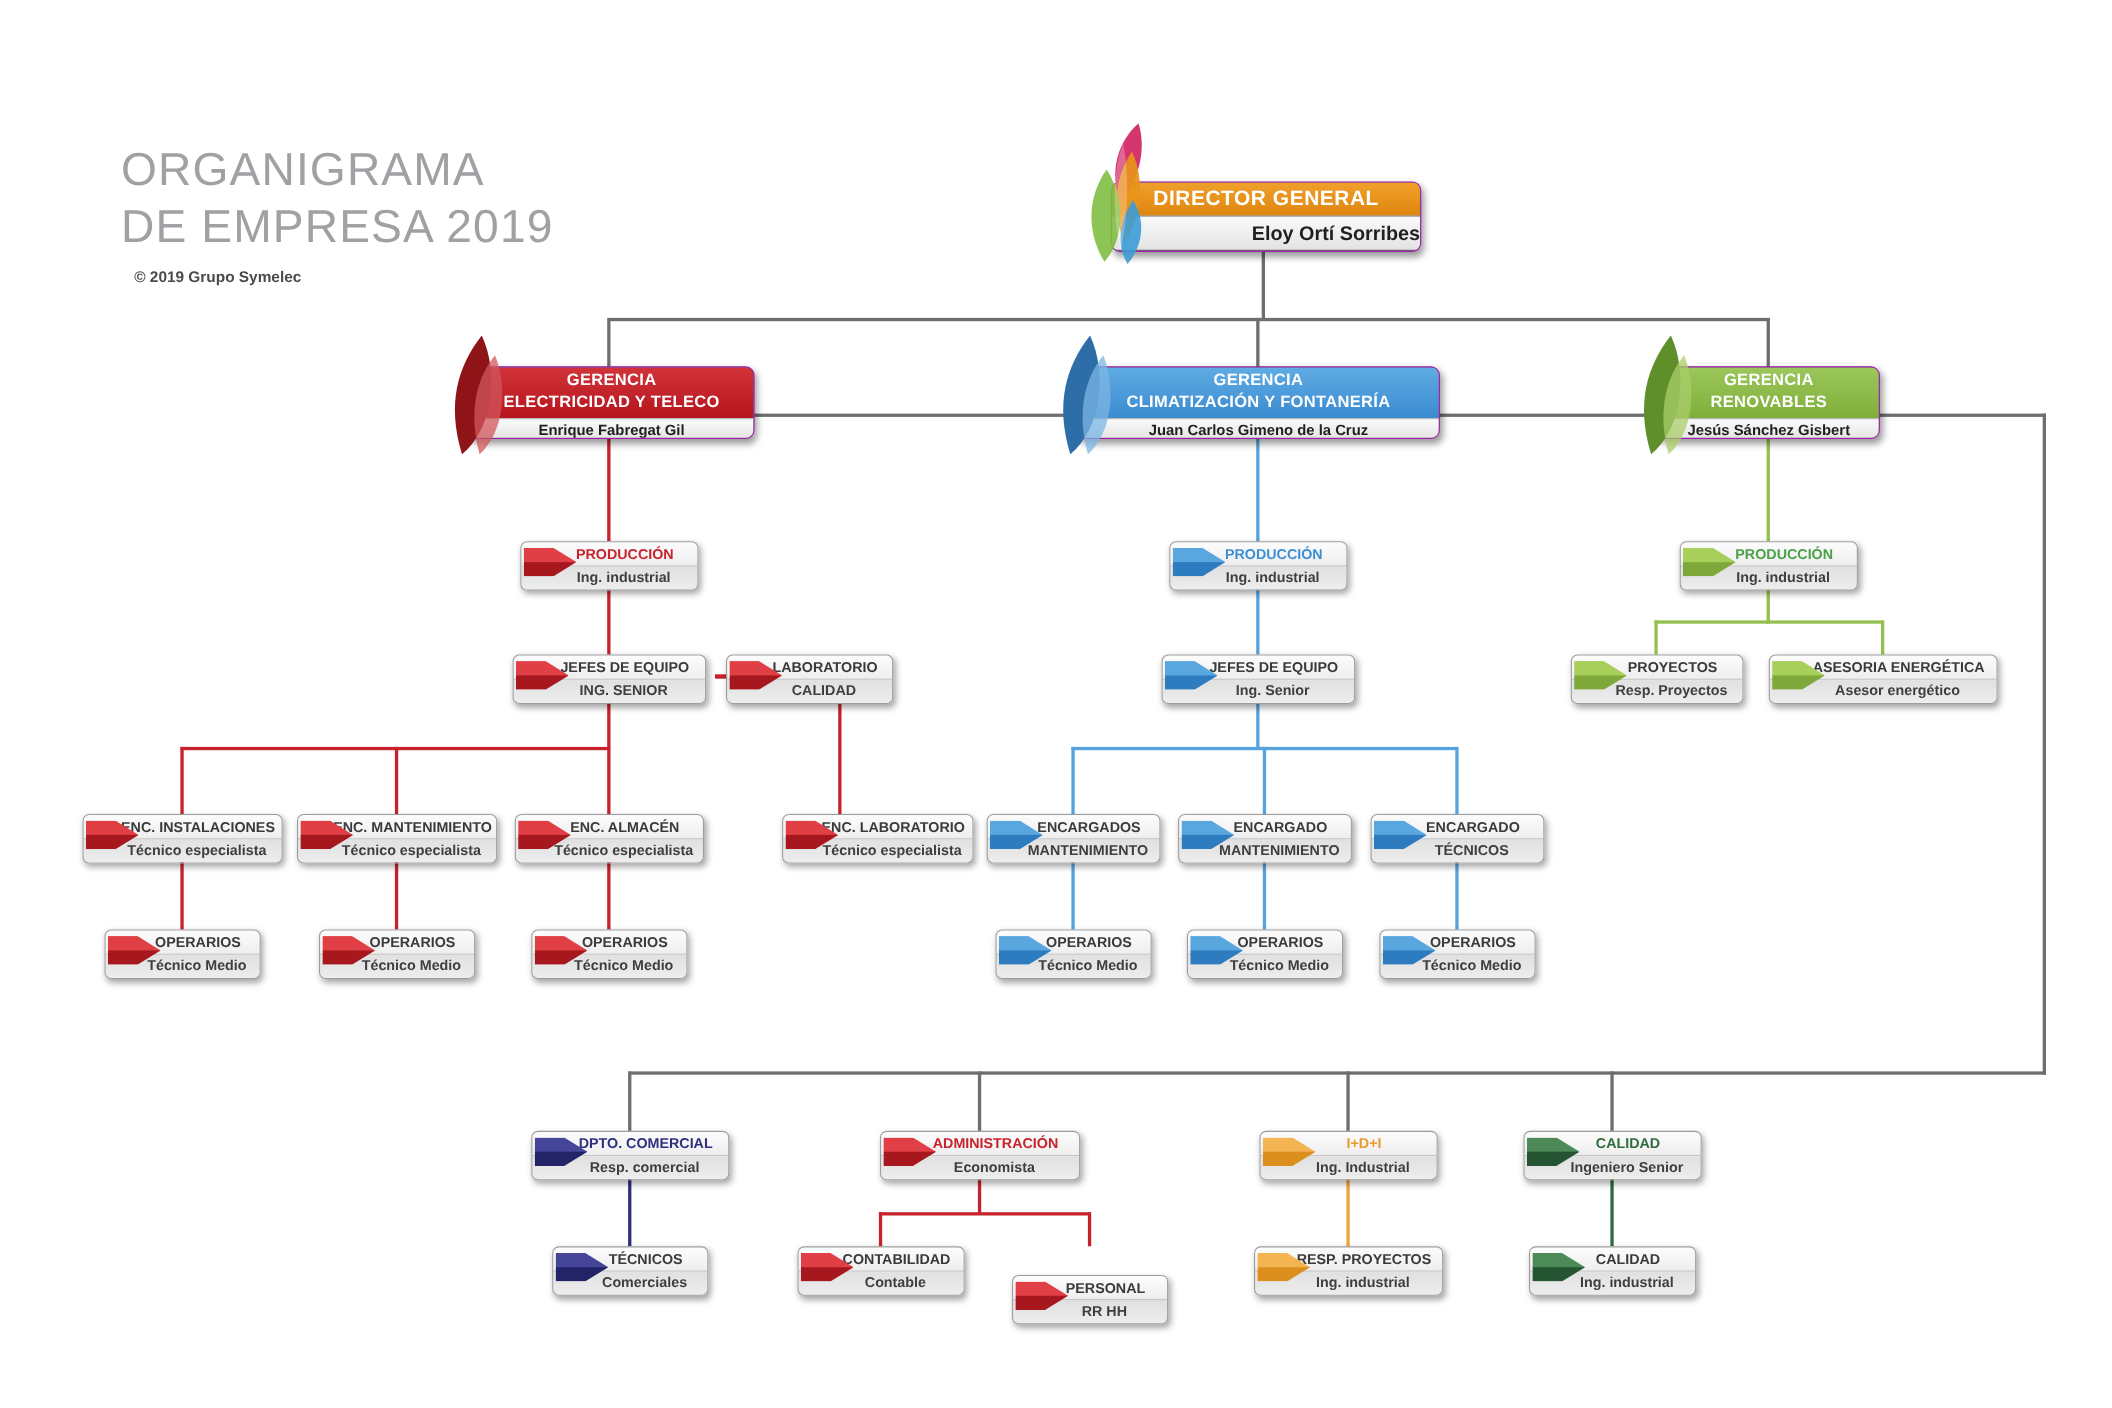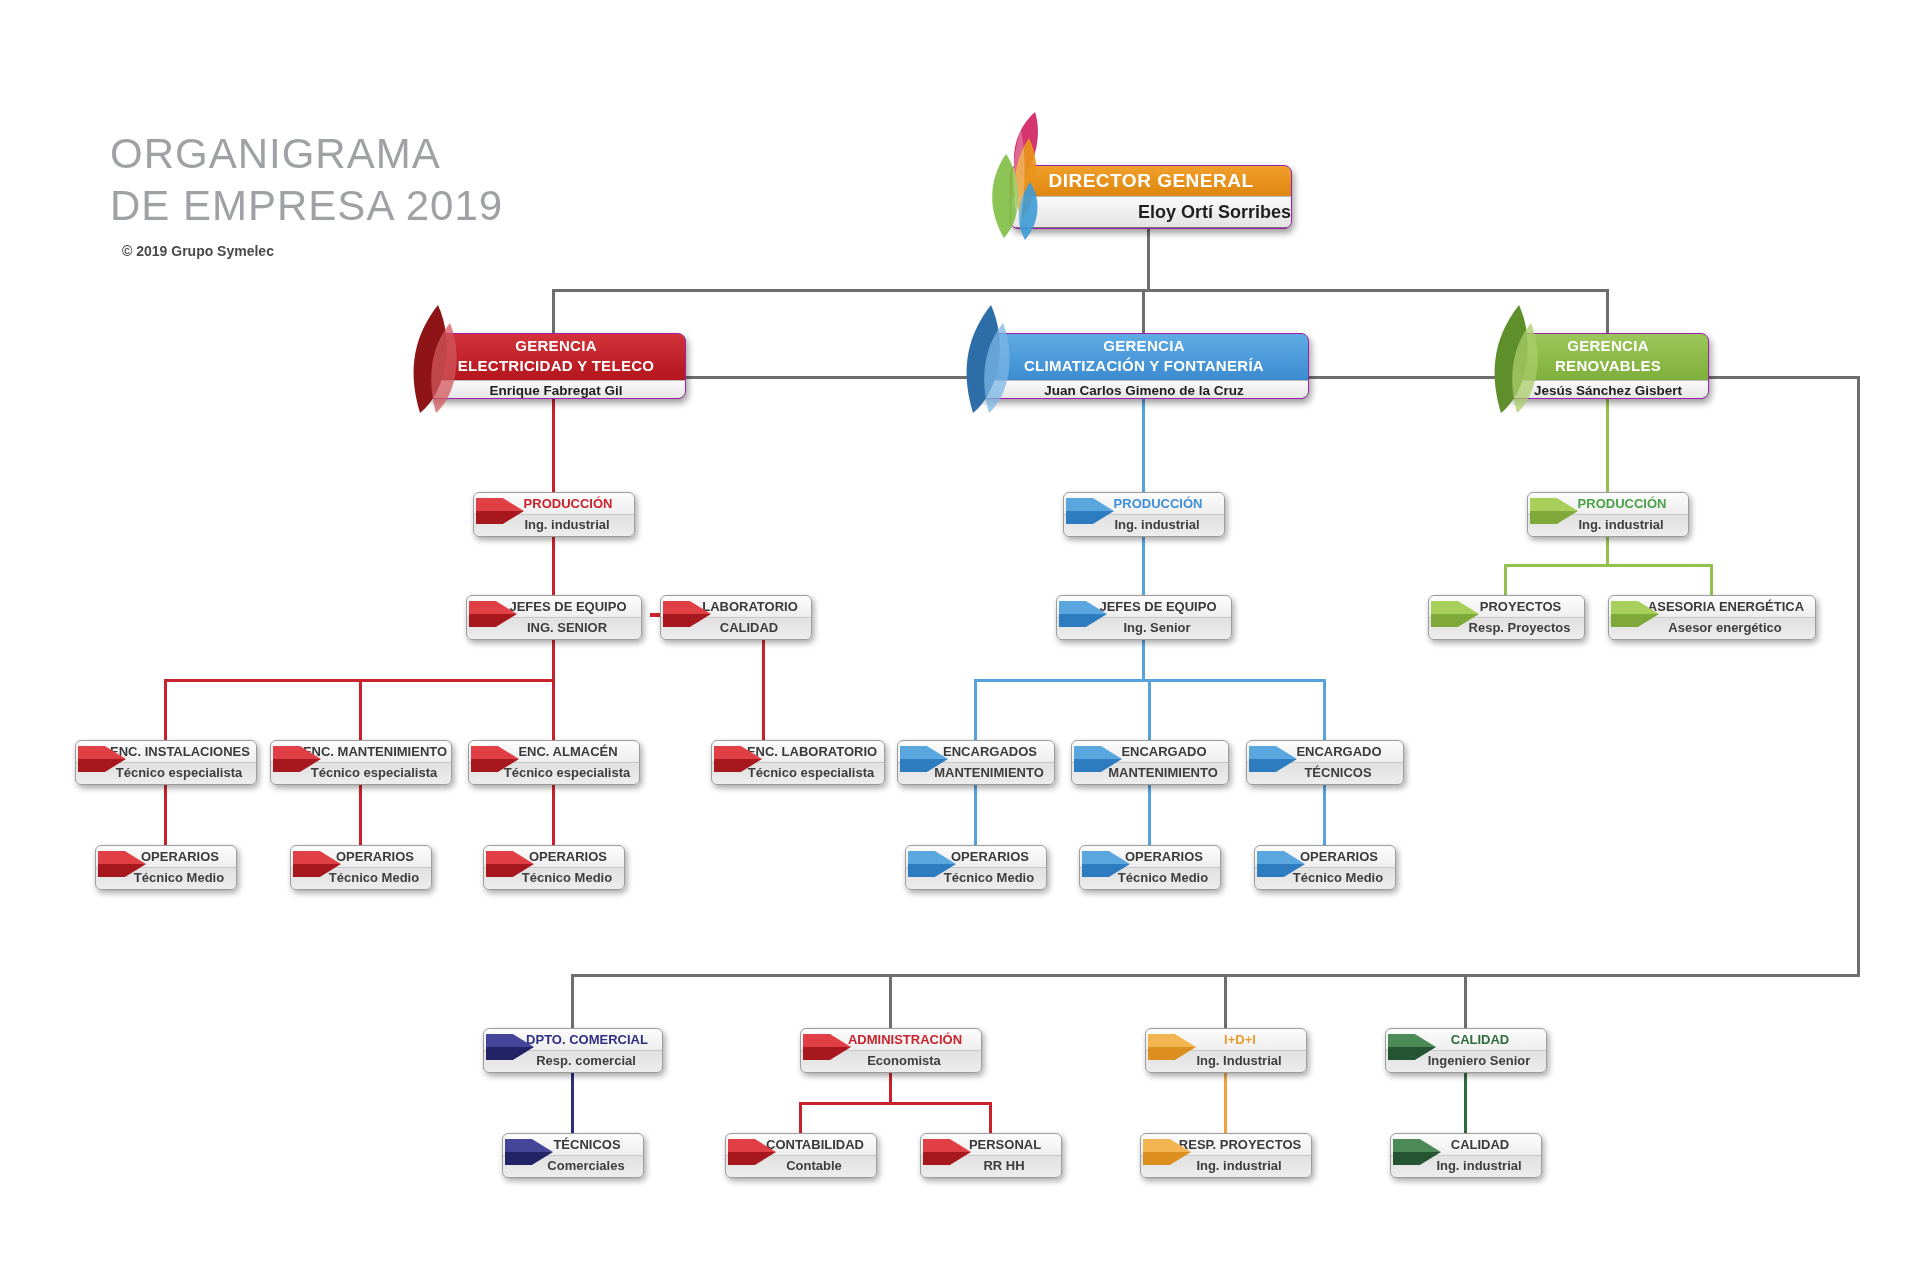--- a/index.html
+++ b/index.html
@@ -302,21 +302,21 @@
   <div class="node" style="left:502px;top:1133px;width:140px;">
     <span class="chev c-navy"></span>
     <div class="nt">TÉCNICOS</div>
     <div class="ns">Comerciales</div>
   </div>
   <div class="node" style="left:725px;top:1133px;width:150px;">
     <span class="chev c-red"></span>
     <div class="nt">CONTABILIDAD</div>
     <div class="ns">Contable</div>
   </div>
-  <div class="node" style="left:920px;top:1133px;width:140px;">
+  <div class="node" style="left:920px;top:1159px;width:140px;">
     <span class="chev c-red"></span>
     <div class="nt">PERSONAL</div>
     <div class="ns">RR HH</div>
   </div>
   <div class="node" style="left:1140px;top:1133px;width:170px;">
     <span class="chev c-orange"></span>
     <div class="nt">RESP. PROYECTOS</div>
     <div class="ns">Ing. industrial</div>
   </div>
   <div class="node" style="left:1390px;top:1133px;width:150px;">

